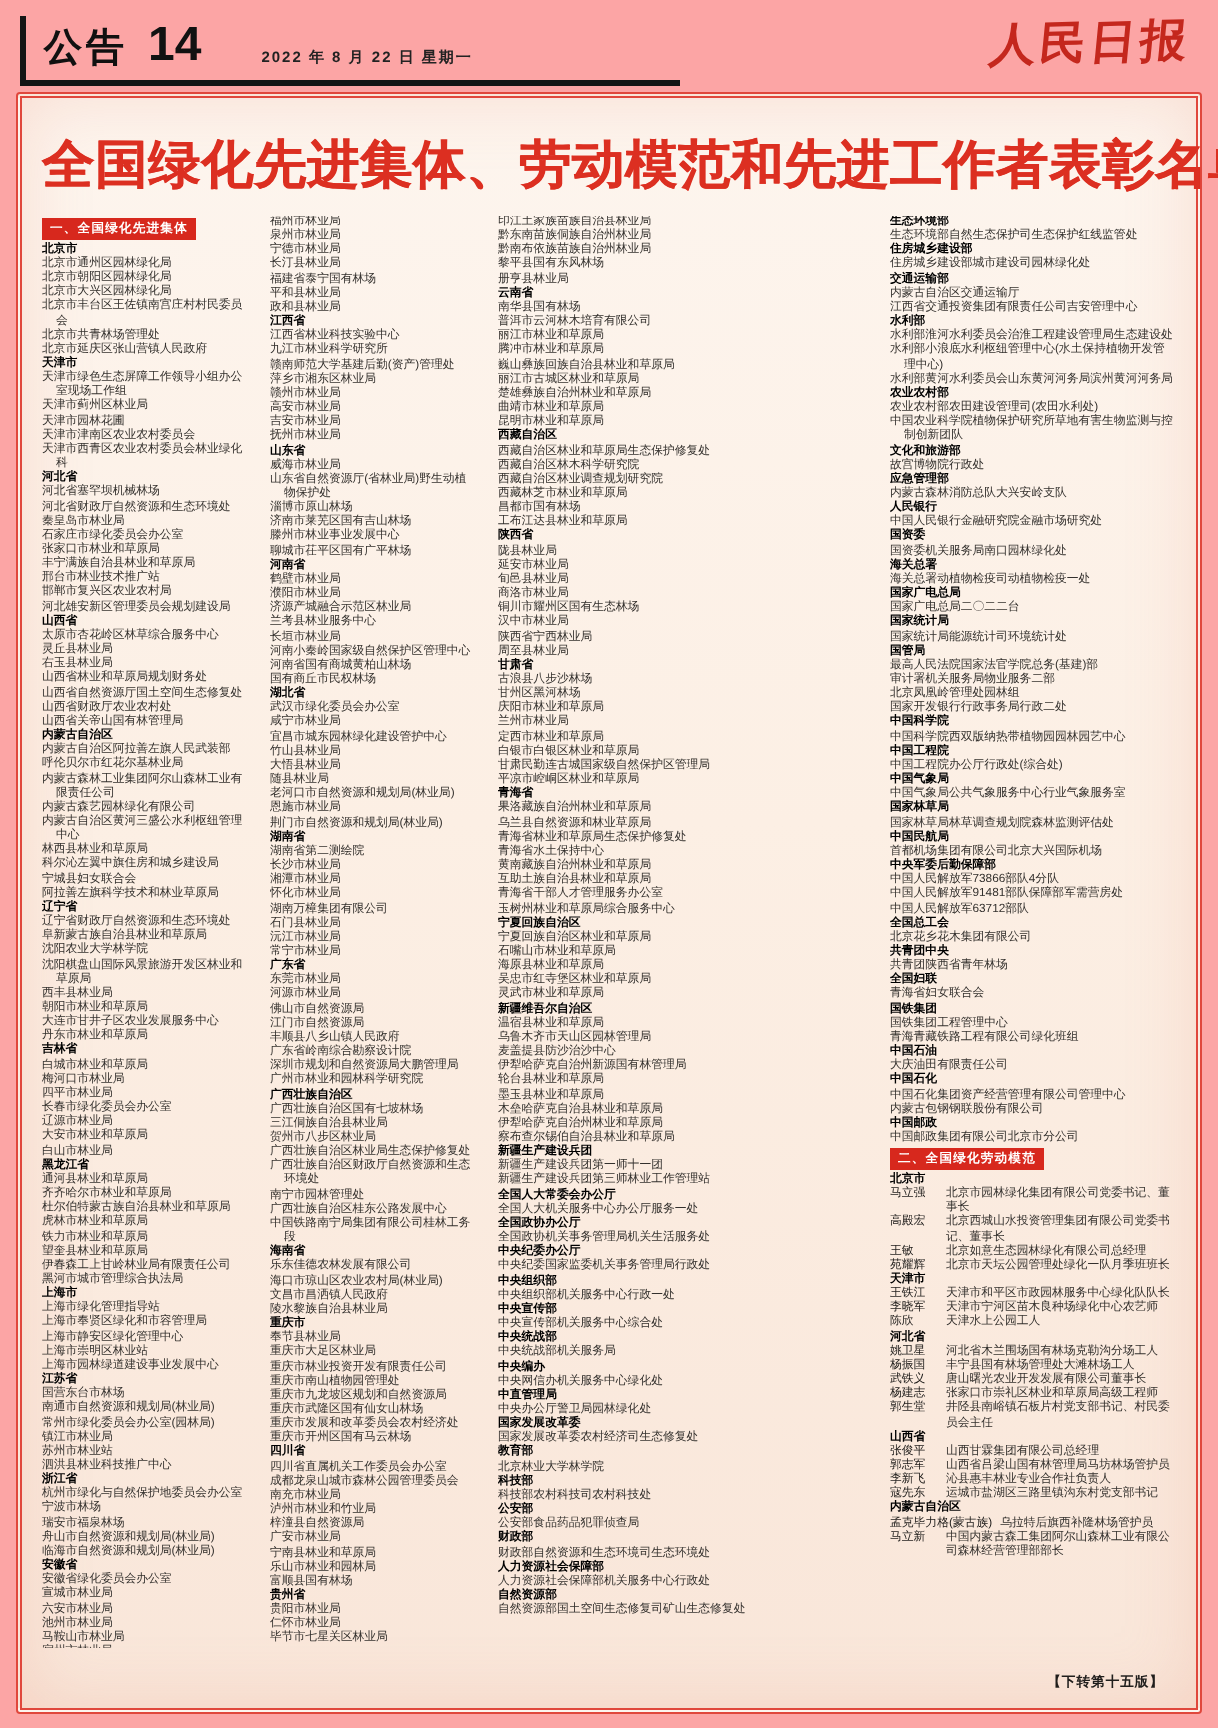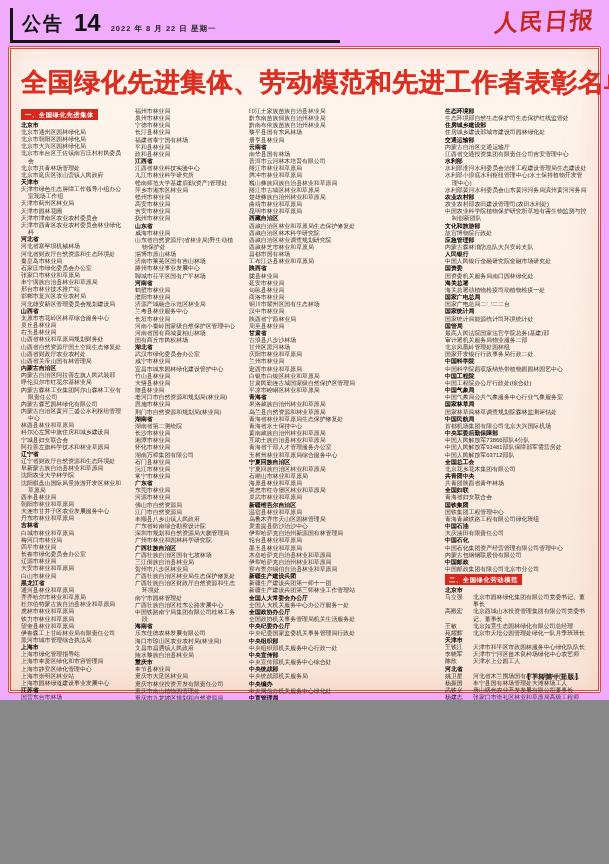--- a/index.html
+++ b/index.html
@@ -3,30 +3,30 @@
 <meta charset="utf-8">
 <style>
   :root{
     --accent-red:#d7281d;
     --frame-red:#e0473c;
     --masthead-red:#c4271d;
   }
   *{margin:0;padding:0;box-sizing:border-box;}
   html,body{background:#888;}
   body{font-family:"Liberation Sans","DejaVu Sans",sans-serif;}
-  .page{position:relative;width:609px;height:700px;background:#f0abfc;overflow:hidden;margin:0 auto;}
+  .page{position:relative;width:609px;height:864px;background:#fca5a5;overflow:hidden;margin:0 auto;}
 
   
   .topbar{position:absolute;top:6px;left:10px;right:12px;height:36px;}
   .notice-wrap{position:absolute;left:0;top:2px;display:flex;align-items:flex-end;gap:10px;
     border-left:3px solid #151515;border-bottom:3px solid #151515;
     width:330px;padding:1px 0 3px 9px;}
   .notice-label{font-size:19px;font-weight:bold;color:#111;letter-spacing:2px;}
   .page-number{font-size:24px;font-weight:bold;color:#111;}
-  .pub-date{font-size:7.5px;font-weight:bold;color:#222;padding-bottom:3px;letter-spacing:1px;}
+  .pub-date{font-size:7.5px;font-weight:bold;color:#222;padding-bottom:3px;letter-spacing:1px;margin-left:20px;}
   .masthead{position:absolute;right:2px;top:0;font-family:"DejaVu Serif","Liberation Serif",serif;
     font-size:23px;font-weight:bold;color:var(--masthead-red);
     transform:skewX(-7deg) rotate(-1.5deg);letter-spacing:2px;}
 
   
   .frame{position:absolute;top:46px;left:8px;right:8px;bottom:7px;
     border:3px double var(--frame-red);border-radius:2px;
     background:linear-gradient(180deg,#fdf5ee 0%,#fcefe4 45%,#f9e6d9 100%);
     box-shadow:inset 0 0 34px rgba(236,152,126,.25);}
 

